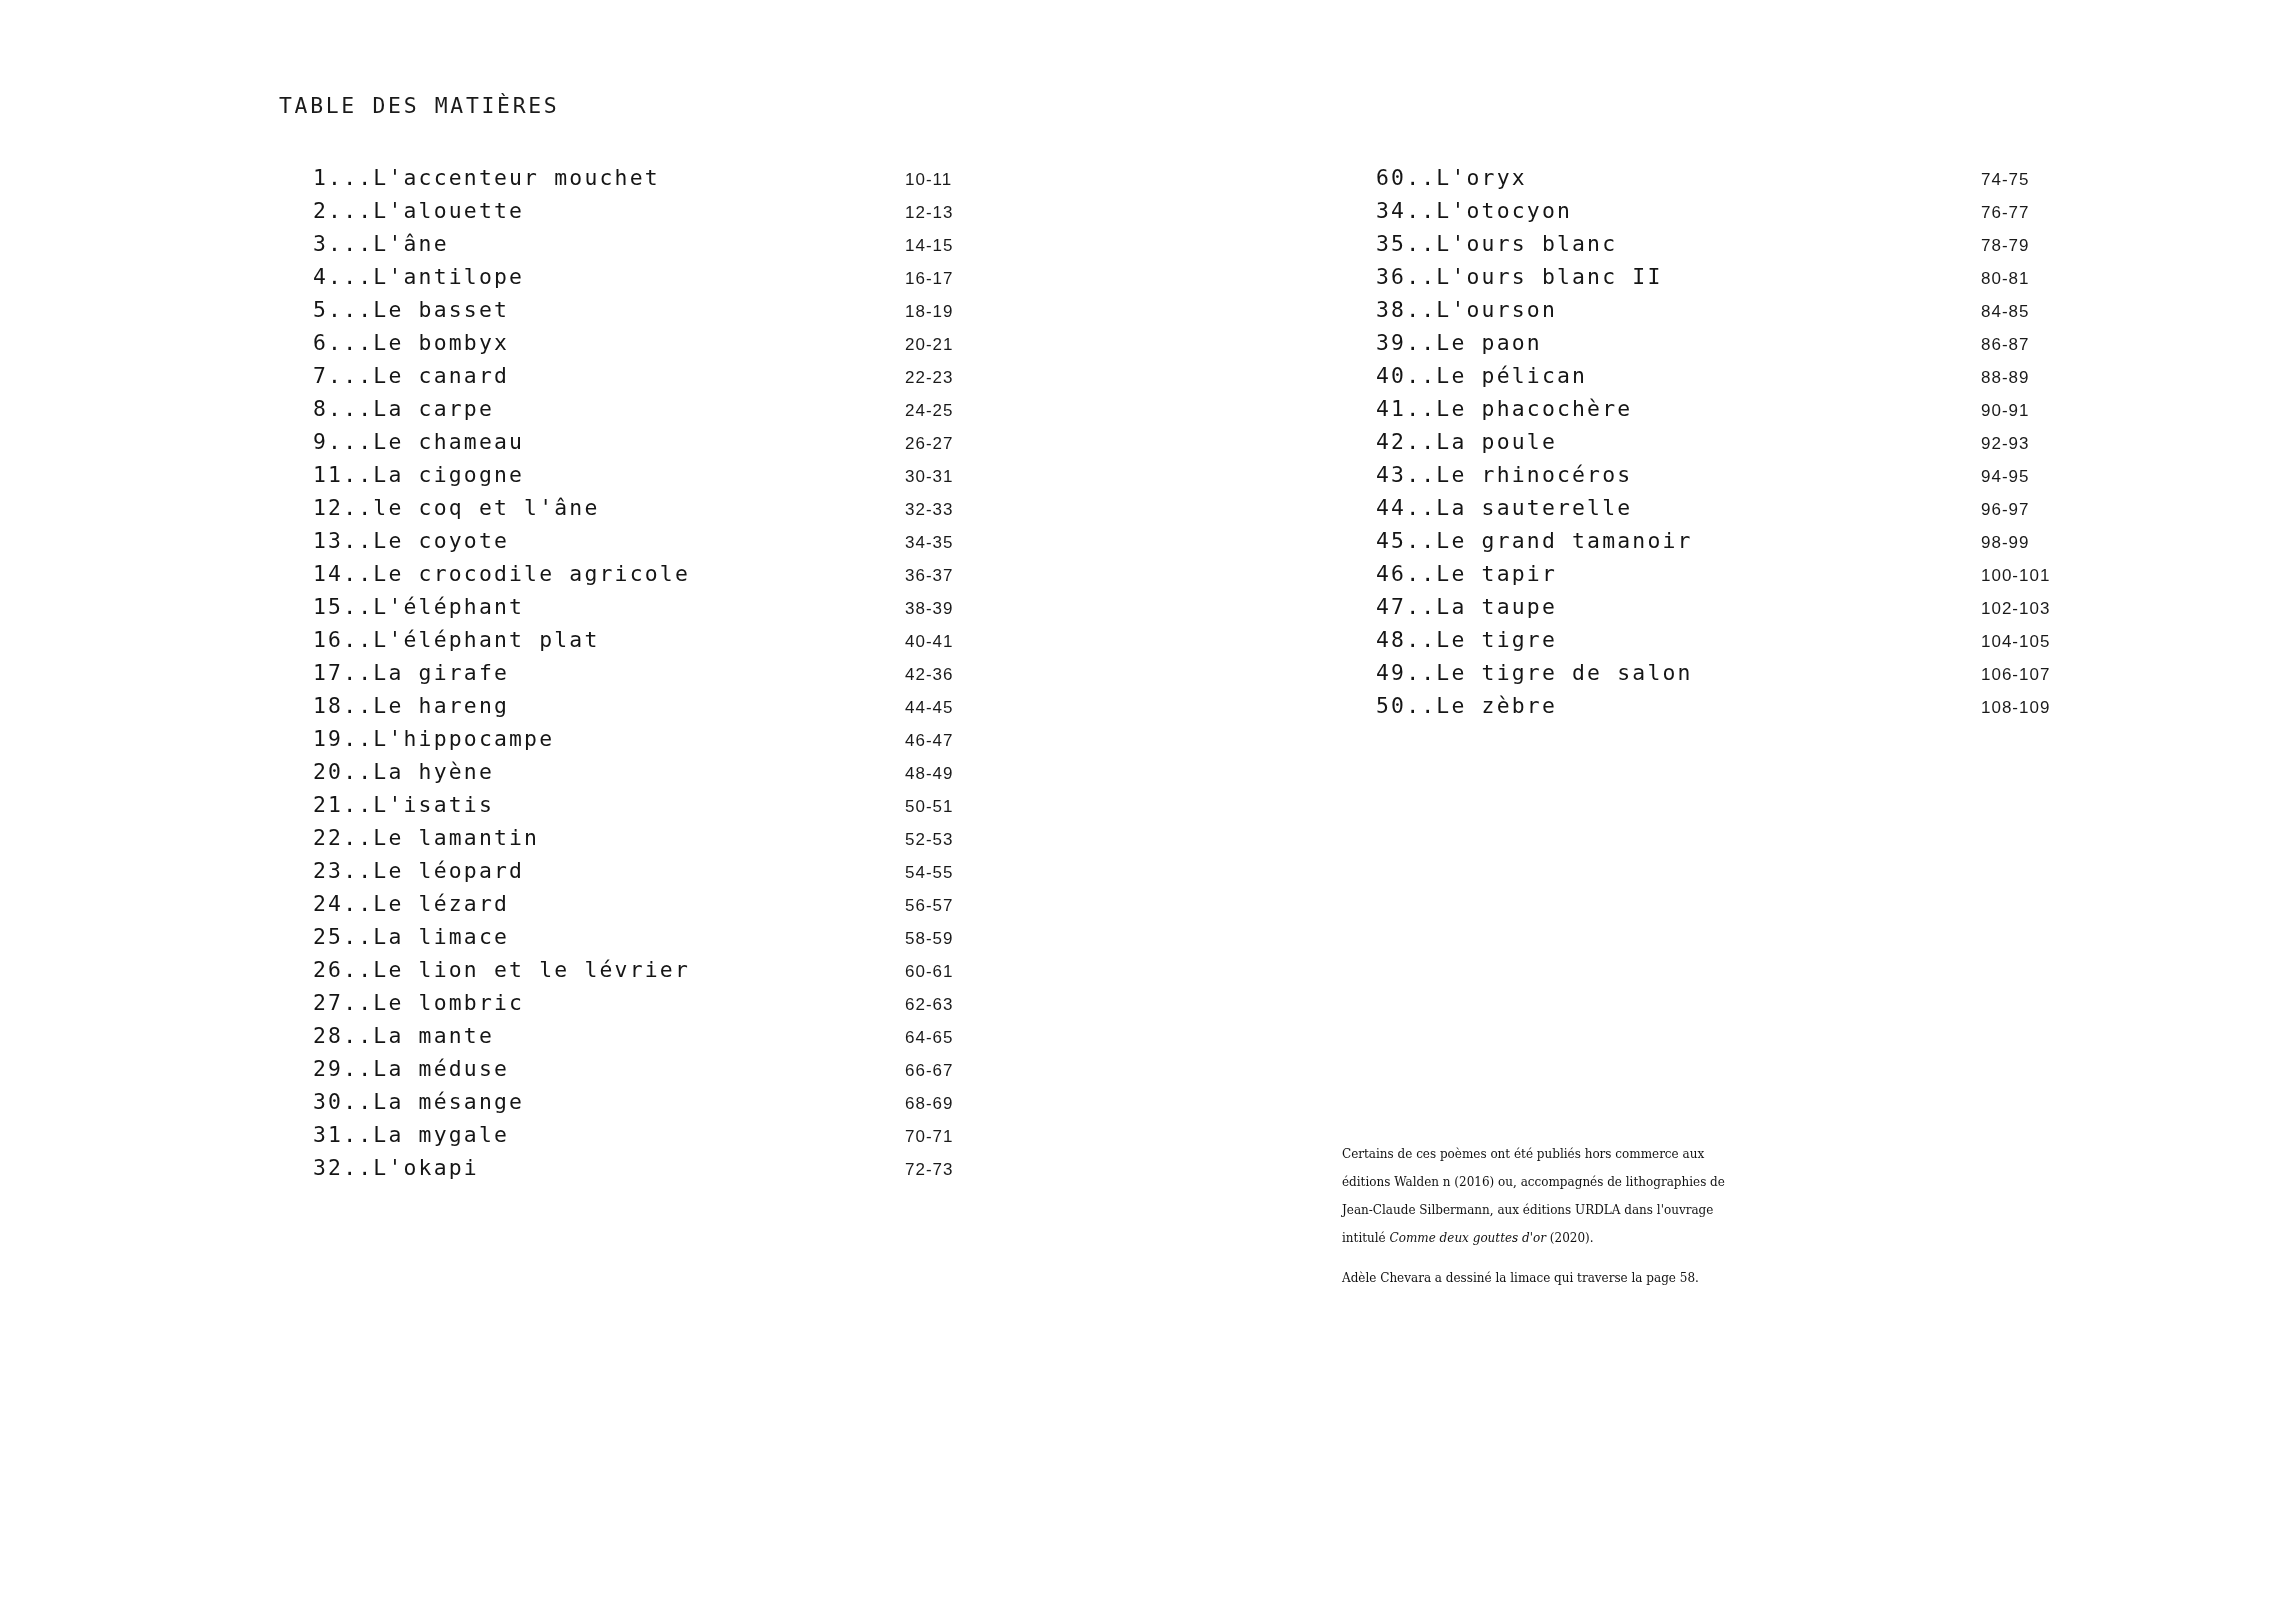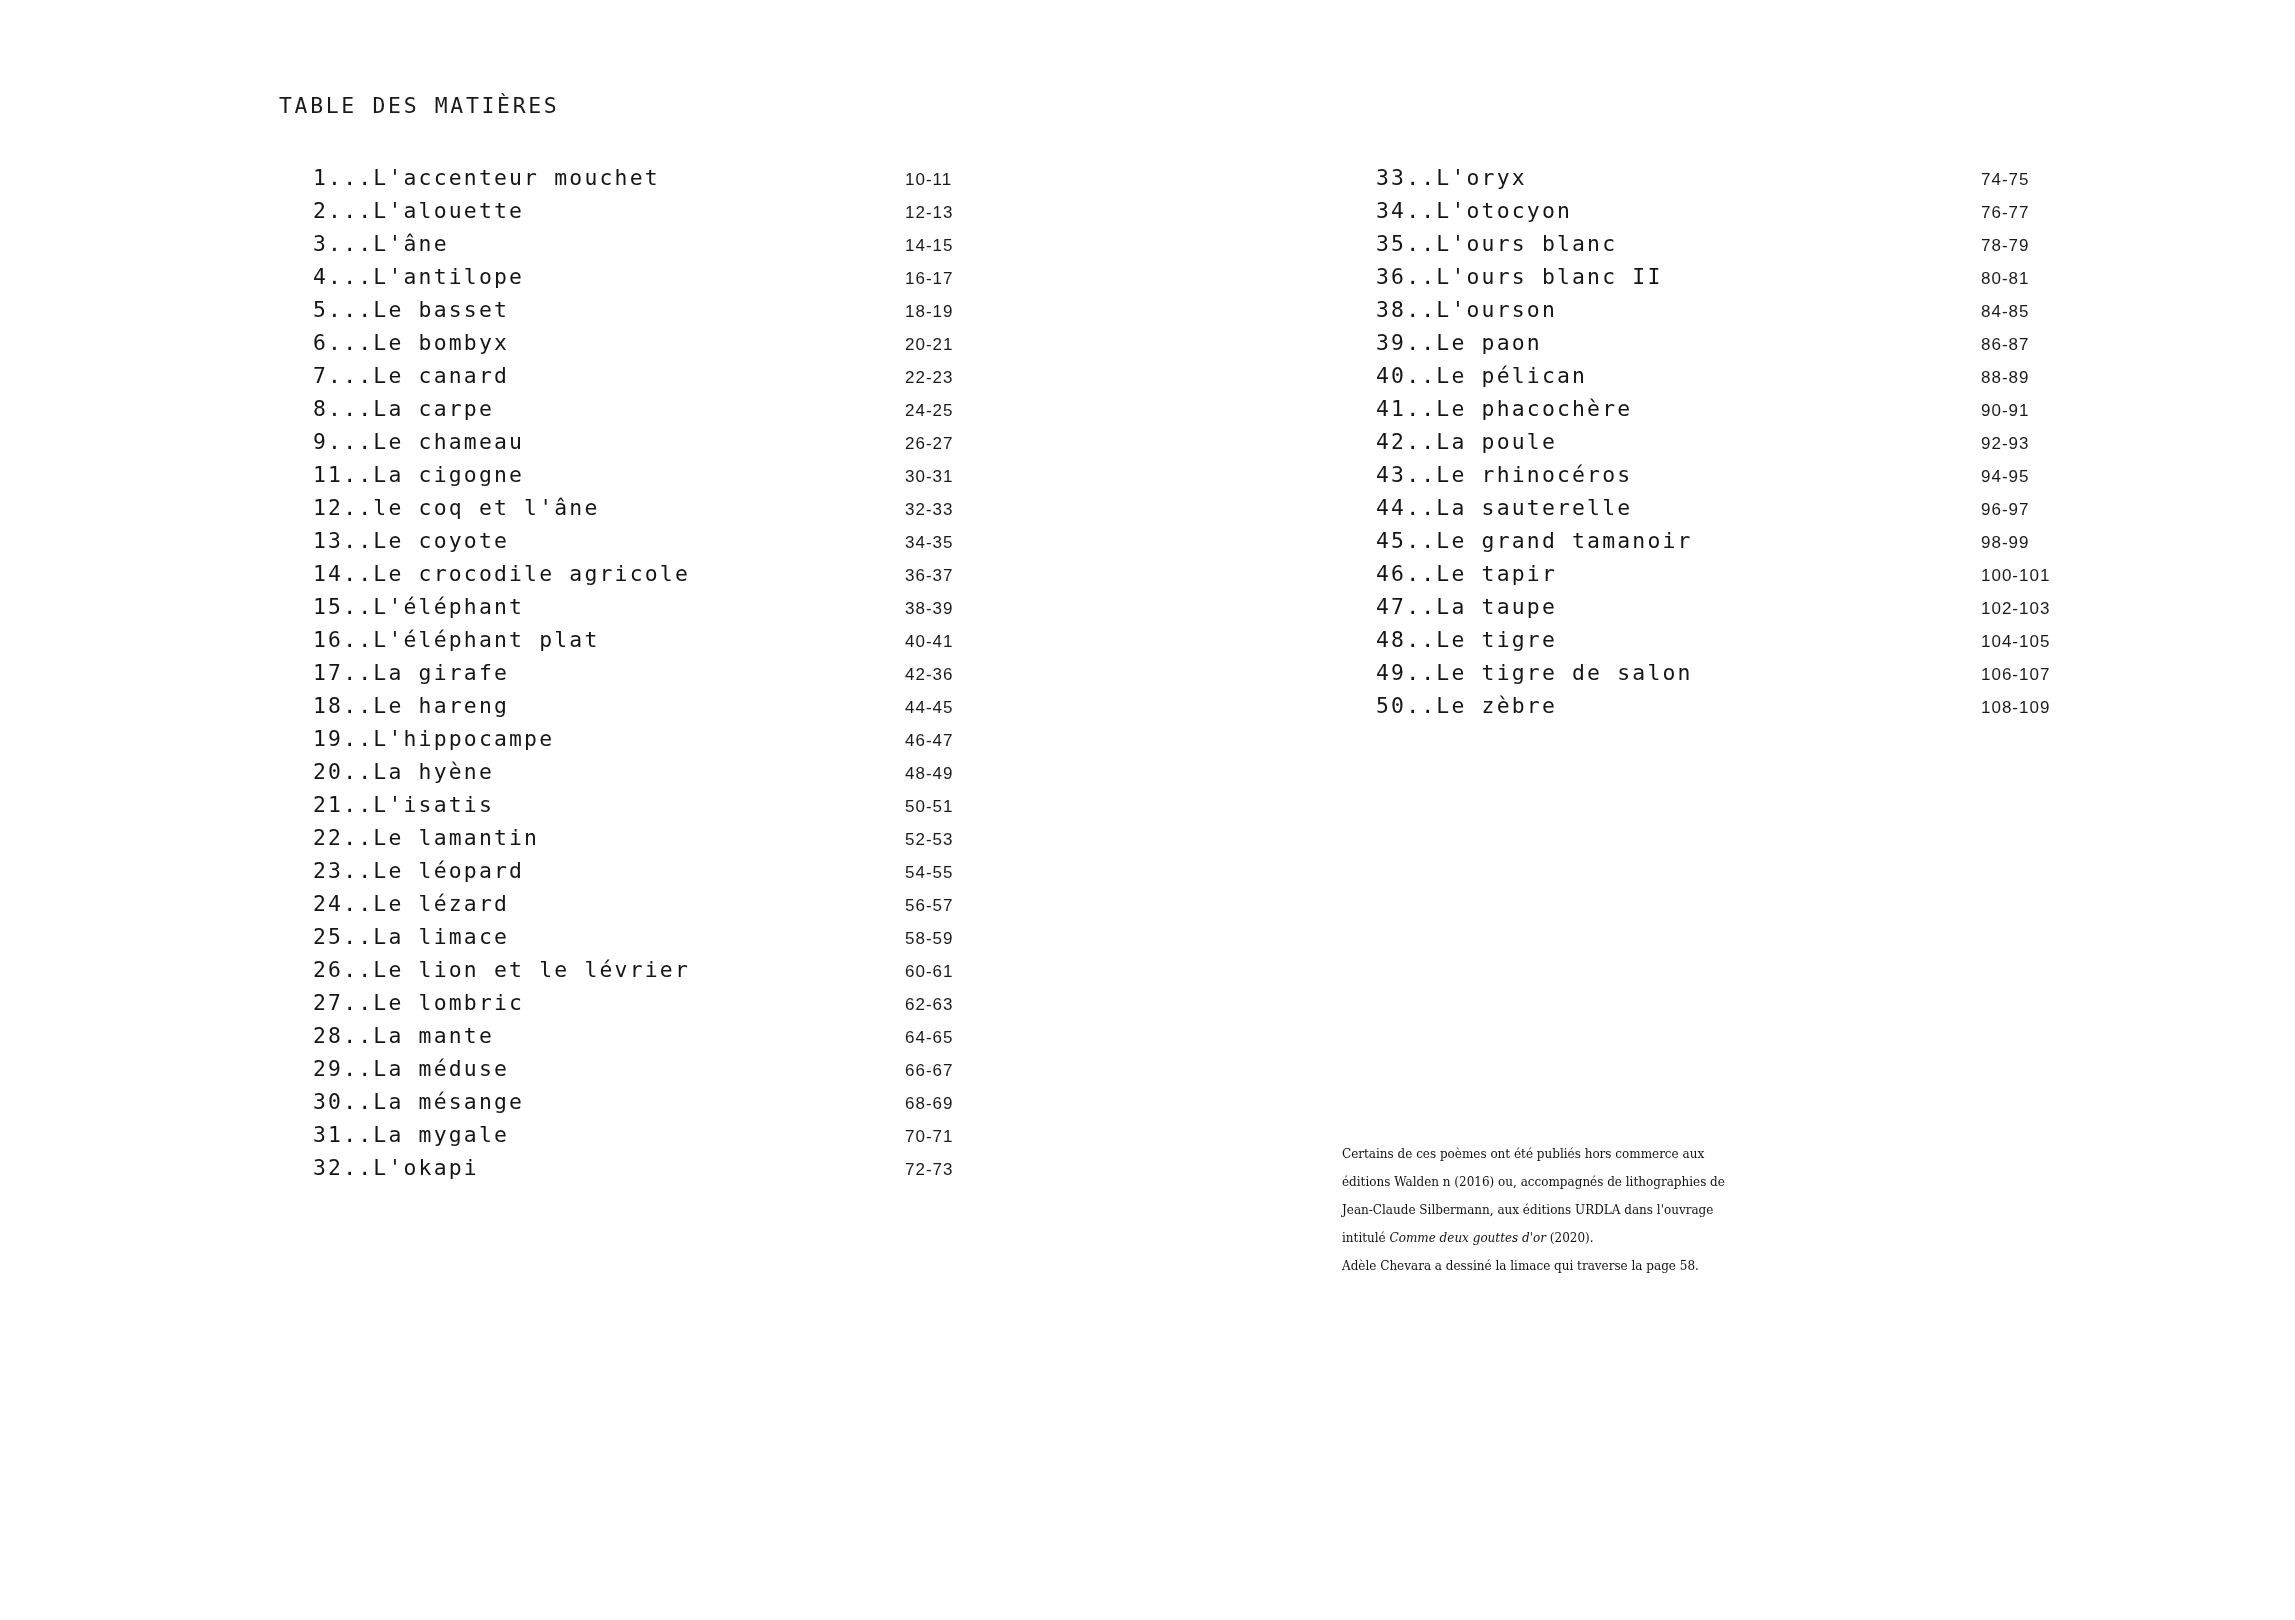--- a/index.html
+++ b/index.html
@@ -89,21 +89,21 @@
     text-align: justify;
     text-justify: inter-word;
   }
   .note .line {
     display: block;
   }
   .note .italic {
     font-style: italic;
   }
   .note-last {
-    margin-top: 0;
+    margin-top: 12px;
     text-align: left;
   }
 </style>
 </head>
 <body>
 
 <div class="page">
 
   <div class="toc-title">TABLE DES MATIÈRES</div>
 
@@ -135,21 +135,21 @@
     <div class="entry"><span class="num">26..</span><span class="title">Le lion et le lévrier</span><span class="pages">60-61</span></div>
     <div class="entry"><span class="num">27..</span><span class="title">Le lombric</span><span class="pages">62-63</span></div>
     <div class="entry"><span class="num">28..</span><span class="title">La mante</span><span class="pages">64-65</span></div>
     <div class="entry"><span class="num">29..</span><span class="title">La méduse</span><span class="pages">66-67</span></div>
     <div class="entry"><span class="num">30..</span><span class="title">La mésange</span><span class="pages">68-69</span></div>
     <div class="entry"><span class="num">31..</span><span class="title">La mygale</span><span class="pages">70-71</span></div>
     <div class="entry"><span class="num">32..</span><span class="title">L'okapi</span><span class="pages">72-73</span></div>
   </div>
 
   <div class="col col-right">
-    <div class="entry"><span class="num">33..</span><span class="title">L'oryx</span><span class="pages">74-75</span></div>
+    <div class="entry"><span class="num">60..</span><span class="title">L'oryx</span><span class="pages">74-75</span></div>
     <div class="entry"><span class="num">34..</span><span class="title">L'otocyon</span><span class="pages">76-77</span></div>
     <div class="entry"><span class="num">35..</span><span class="title">L'ours blanc</span><span class="pages">78-79</span></div>
     <div class="entry"><span class="num">36..</span><span class="title">L'ours blanc II</span><span class="pages">80-81</span></div>
     <div class="entry"><span class="num">38..</span><span class="title">L'ourson</span><span class="pages">84-85</span></div>
     <div class="entry"><span class="num">39..</span><span class="title">Le paon</span><span class="pages">86-87</span></div>
     <div class="entry"><span class="num">40..</span><span class="title">Le pélican</span><span class="pages">88-89</span></div>
     <div class="entry"><span class="num">41..</span><span class="title">Le phacochère</span><span class="pages">90-91</span></div>
     <div class="entry"><span class="num">42..</span><span class="title">La poule</span><span class="pages">92-93</span></div>
     <div class="entry"><span class="num">43..</span><span class="title">Le rhinocéros</span><span class="pages">94-95</span></div>
     <div class="entry"><span class="num">44..</span><span class="title">La sauterelle</span><span class="pages">96-97</span></div>

